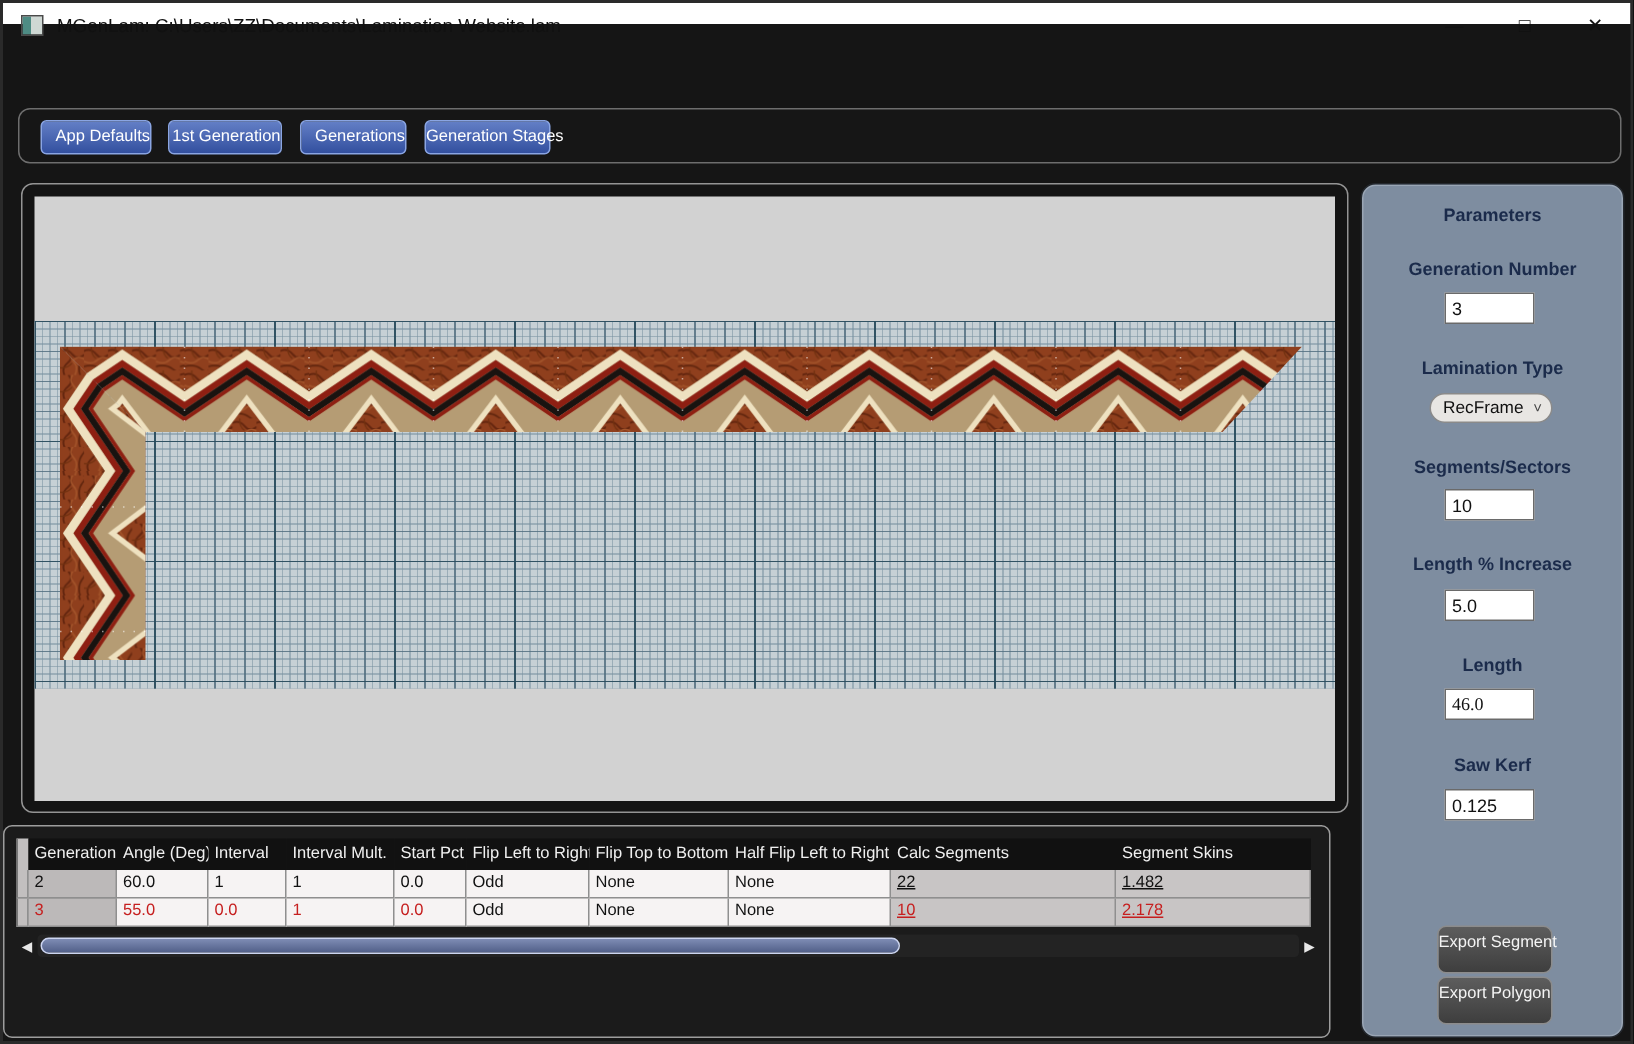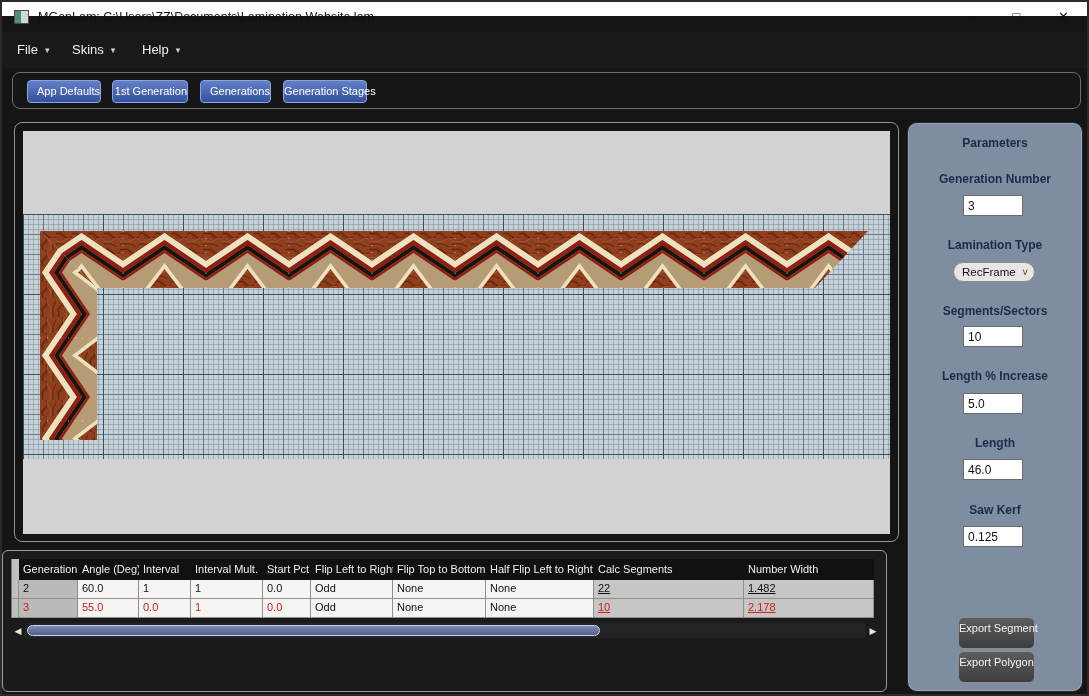--- a/index.html
+++ b/index.html
@@ -118,25 +118,20 @@
   <div class="titlebar">
     <span class="app-icon"></span>
     <span class="title">MGenLam: C:\Users\ZZ\Documents\Lamination Website.lam</span>
     <div class="win-controls">
       <span class="wc wc-min">—</span>
       <span class="wc">□</span>
       <span class="wc">✕</span>
     </div>
   </div>
 
-  <div class="menubar">
-    <span class="menu-item" style="left:15px"><span>File</span><span class="caret">▾</span></span>
-    <span class="menu-item" style="left:70px"><span>Skins</span><span class="caret">▾</span></span>
-    <span class="menu-item" style="left:140px"><span>Help</span><span class="caret">▾</span></span>
-  </div>
 
   <div class="toolbar">
     <span class="tb-btn" style="left:14px; width:74px">App Defaults</span>
     <span class="tb-btn" style="left:99px; width:76px">1st Generation</span>
     <span class="tb-btn" style="left:187px; width:71px">Generations</span>
     <span class="tb-btn" style="left:270px; width:84px">Generation Stages</span>
   </div>
 
   <div class="canvas-panel">
     <div class="canvas-image">
@@ -198,21 +193,21 @@
       <span class="chev">˅</span>
     </div>
 
     <div class="p-label" style="top:181px">Segments/Sectors</div>
     <input class="p-input" style="top: 203px;" value="10">
 
     <div class="p-label" style="top:246px">Length % Increase</div>
     <input class="p-input" style="top: 270px;" value="5.0">
 
     <div class="p-label" style="top:313px">Length</div>
-    <input class="p-input" style="top: 336px;" value="46.0">
+    <input class="p-input" style="top: 336px; font-family: Liberation Serif, serif;" value="46.0">
 
     <div class="p-label" style="top:380px">Saw Kerf</div>
     <input class="p-input" style="top: 403px;" value="0.125">
 
     <div class="export-btn" style="top:494px">Export Segment</div>
     <div class="export-btn" style="top:528px">Export Polygon</div>
   </div>
 
   <div class="table-panel">
     <div class="gen-table">
@@ -220,21 +215,21 @@
       <div class="th strip"></div>
       <div class="th">Generation</div>
       <div class="th">Angle (Deg)</div>
       <div class="th">Interval</div>
       <div class="th">Interval Mult.</div>
       <div class="th">Start Pct</div>
       <div class="th">Flip Left to Right</div>
       <div class="th">Flip Top to Bottom</div>
       <div class="th">Half Flip Left to Right</div>
       <div class="th">Calc Segments</div>
-      <div class="th">Number Width</div>
+      <div class="th">Segment Skins</div>
 
       <div class="td strip row1"></div>
       <div class="td gencol row1">2</div>
       <div class="td row1">60.0</div>
       <div class="td row1">1</div>
       <div class="td row1">1</div>
       <div class="td row1">0.0</div>
       <div class="td row1">Odd</div>
       <div class="td row1">None</div>
       <div class="td row1">None</div>

